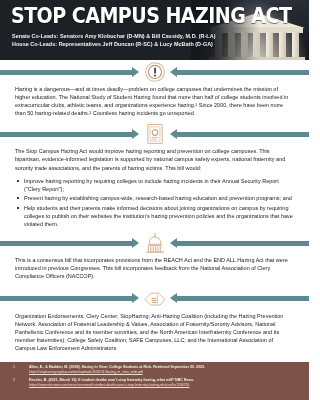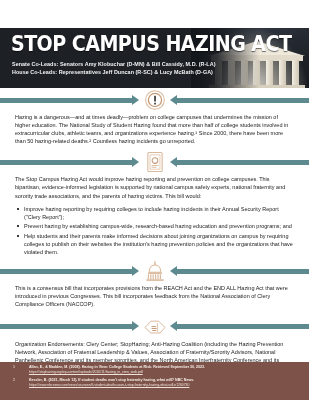--- a/index.html
+++ b/index.html
@@ -8,21 +8,20 @@
     background:#ffffff;
     font-family:"Liberation Sans", sans-serif;
     -webkit-font-smoothing:antialiased;
   }
   .page{position:relative;width:309px;height:400px;overflow:hidden;}
 
   
   .header{
     position:relative;width:309px;height:60px;overflow:hidden;
     background:#1d2126;
-    margin-top:28px;
   }
   .header-photo{
     position:absolute;right:0;top:0;width:118px;height:60px;
     background:
       radial-gradient(ellipse at 50% 120%, rgba(255,252,245,.95) 0%, rgba(222,214,198,.55) 38%, rgba(40,44,52,0) 72%),
       linear-gradient(160deg,#3b4350 0%,#262b33 45%,#14171c 100%);
     overflow:hidden;
   }
   
   .bld{position:absolute;left:18px;bottom:0;width:96px;height:50px;}

